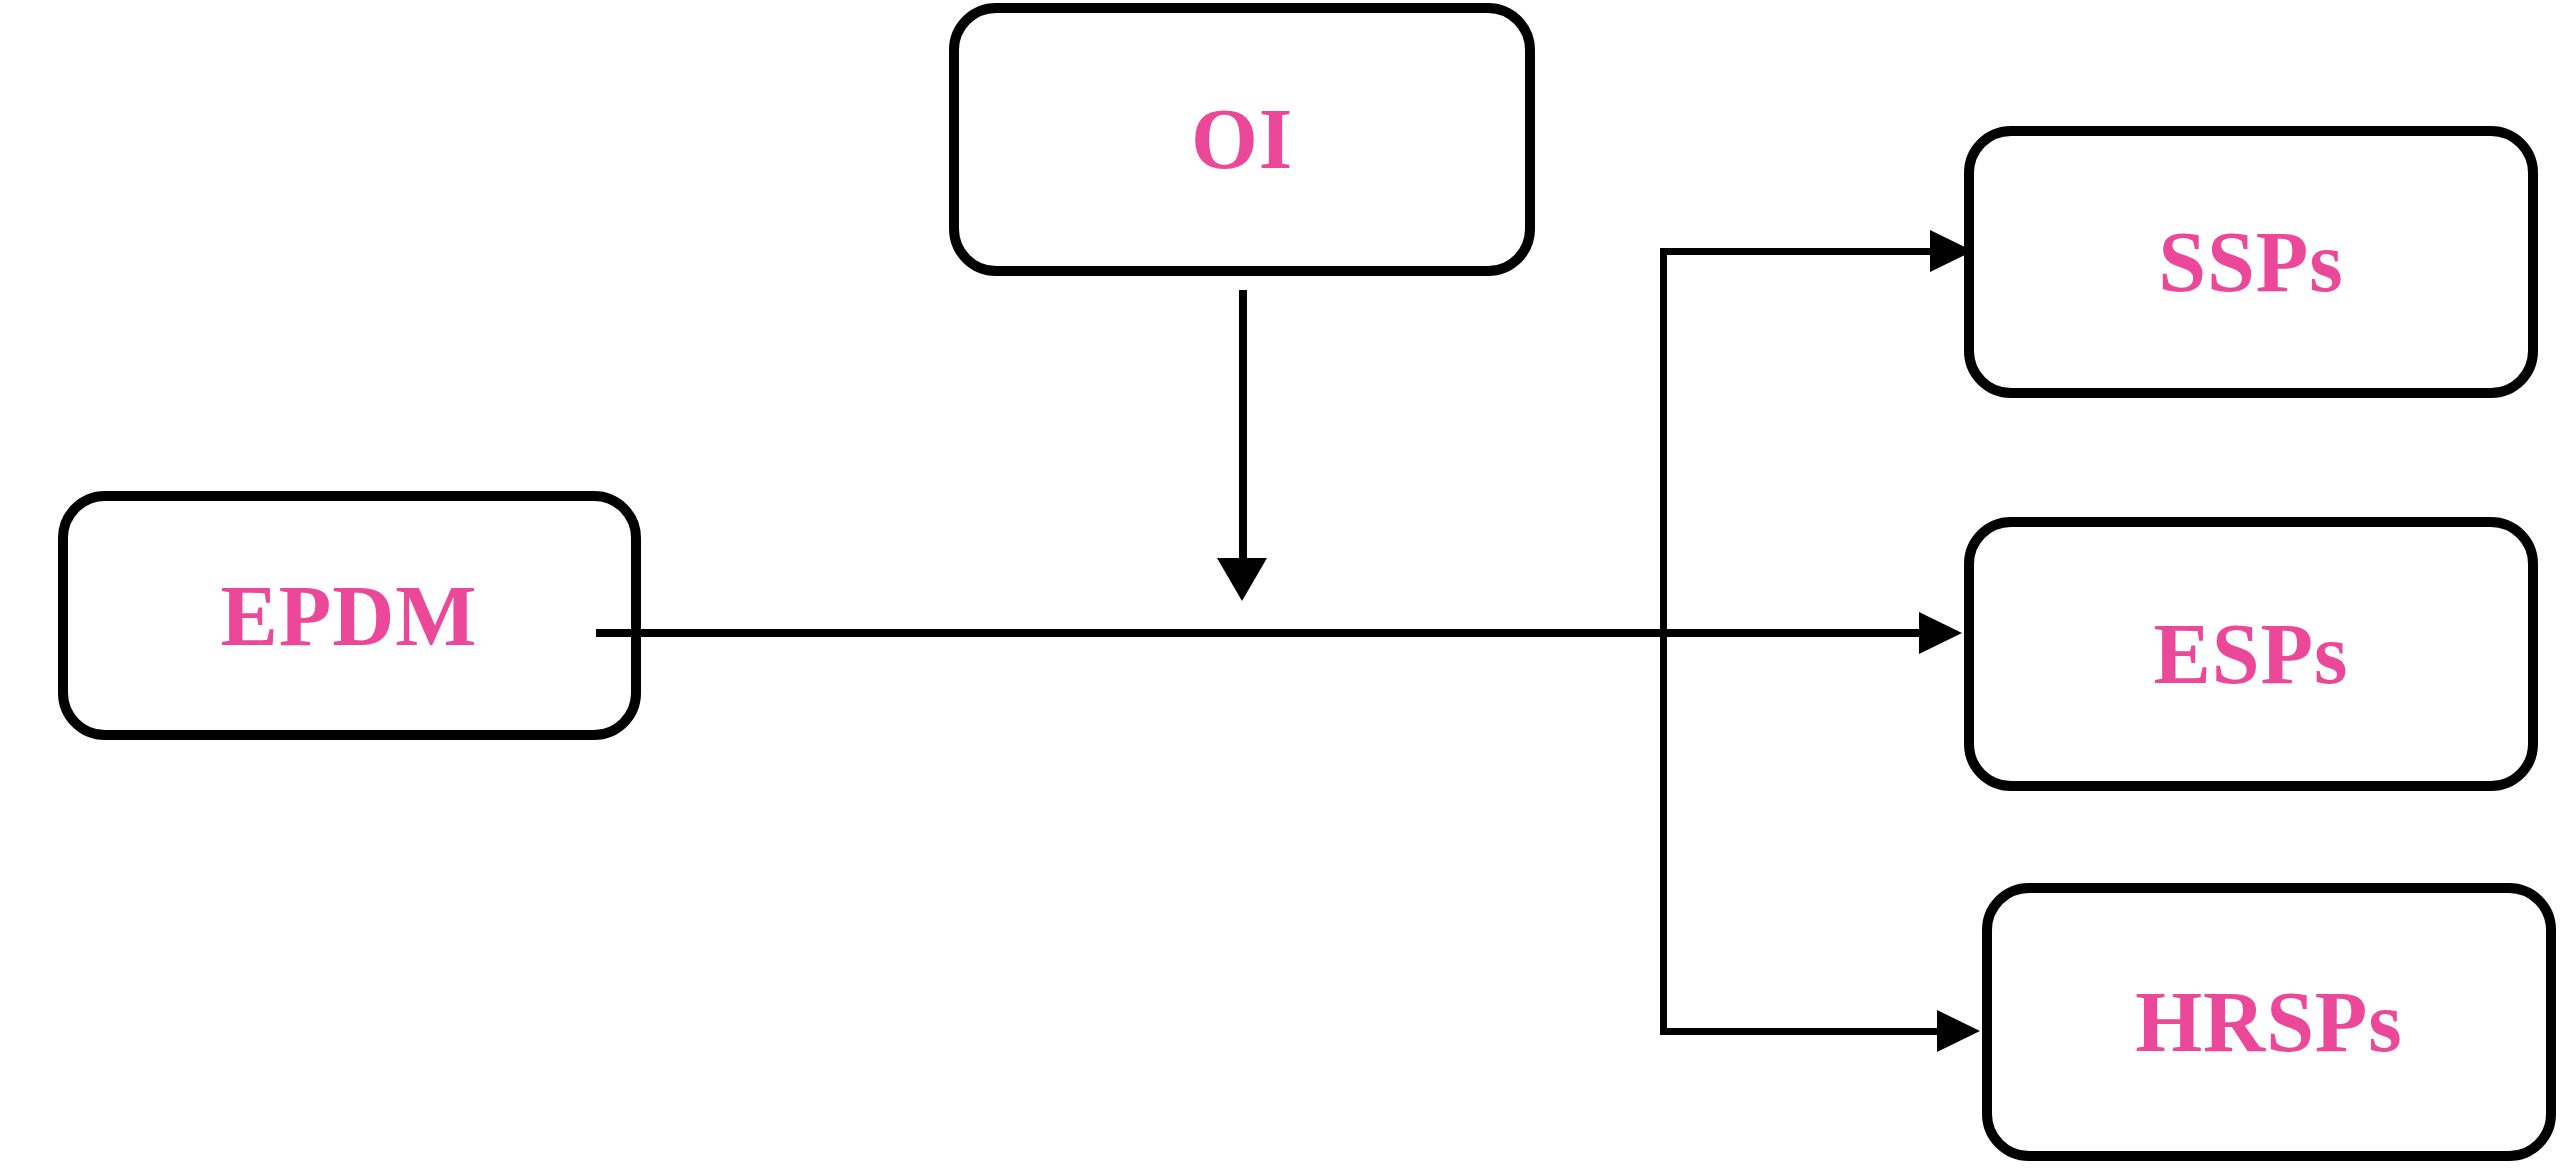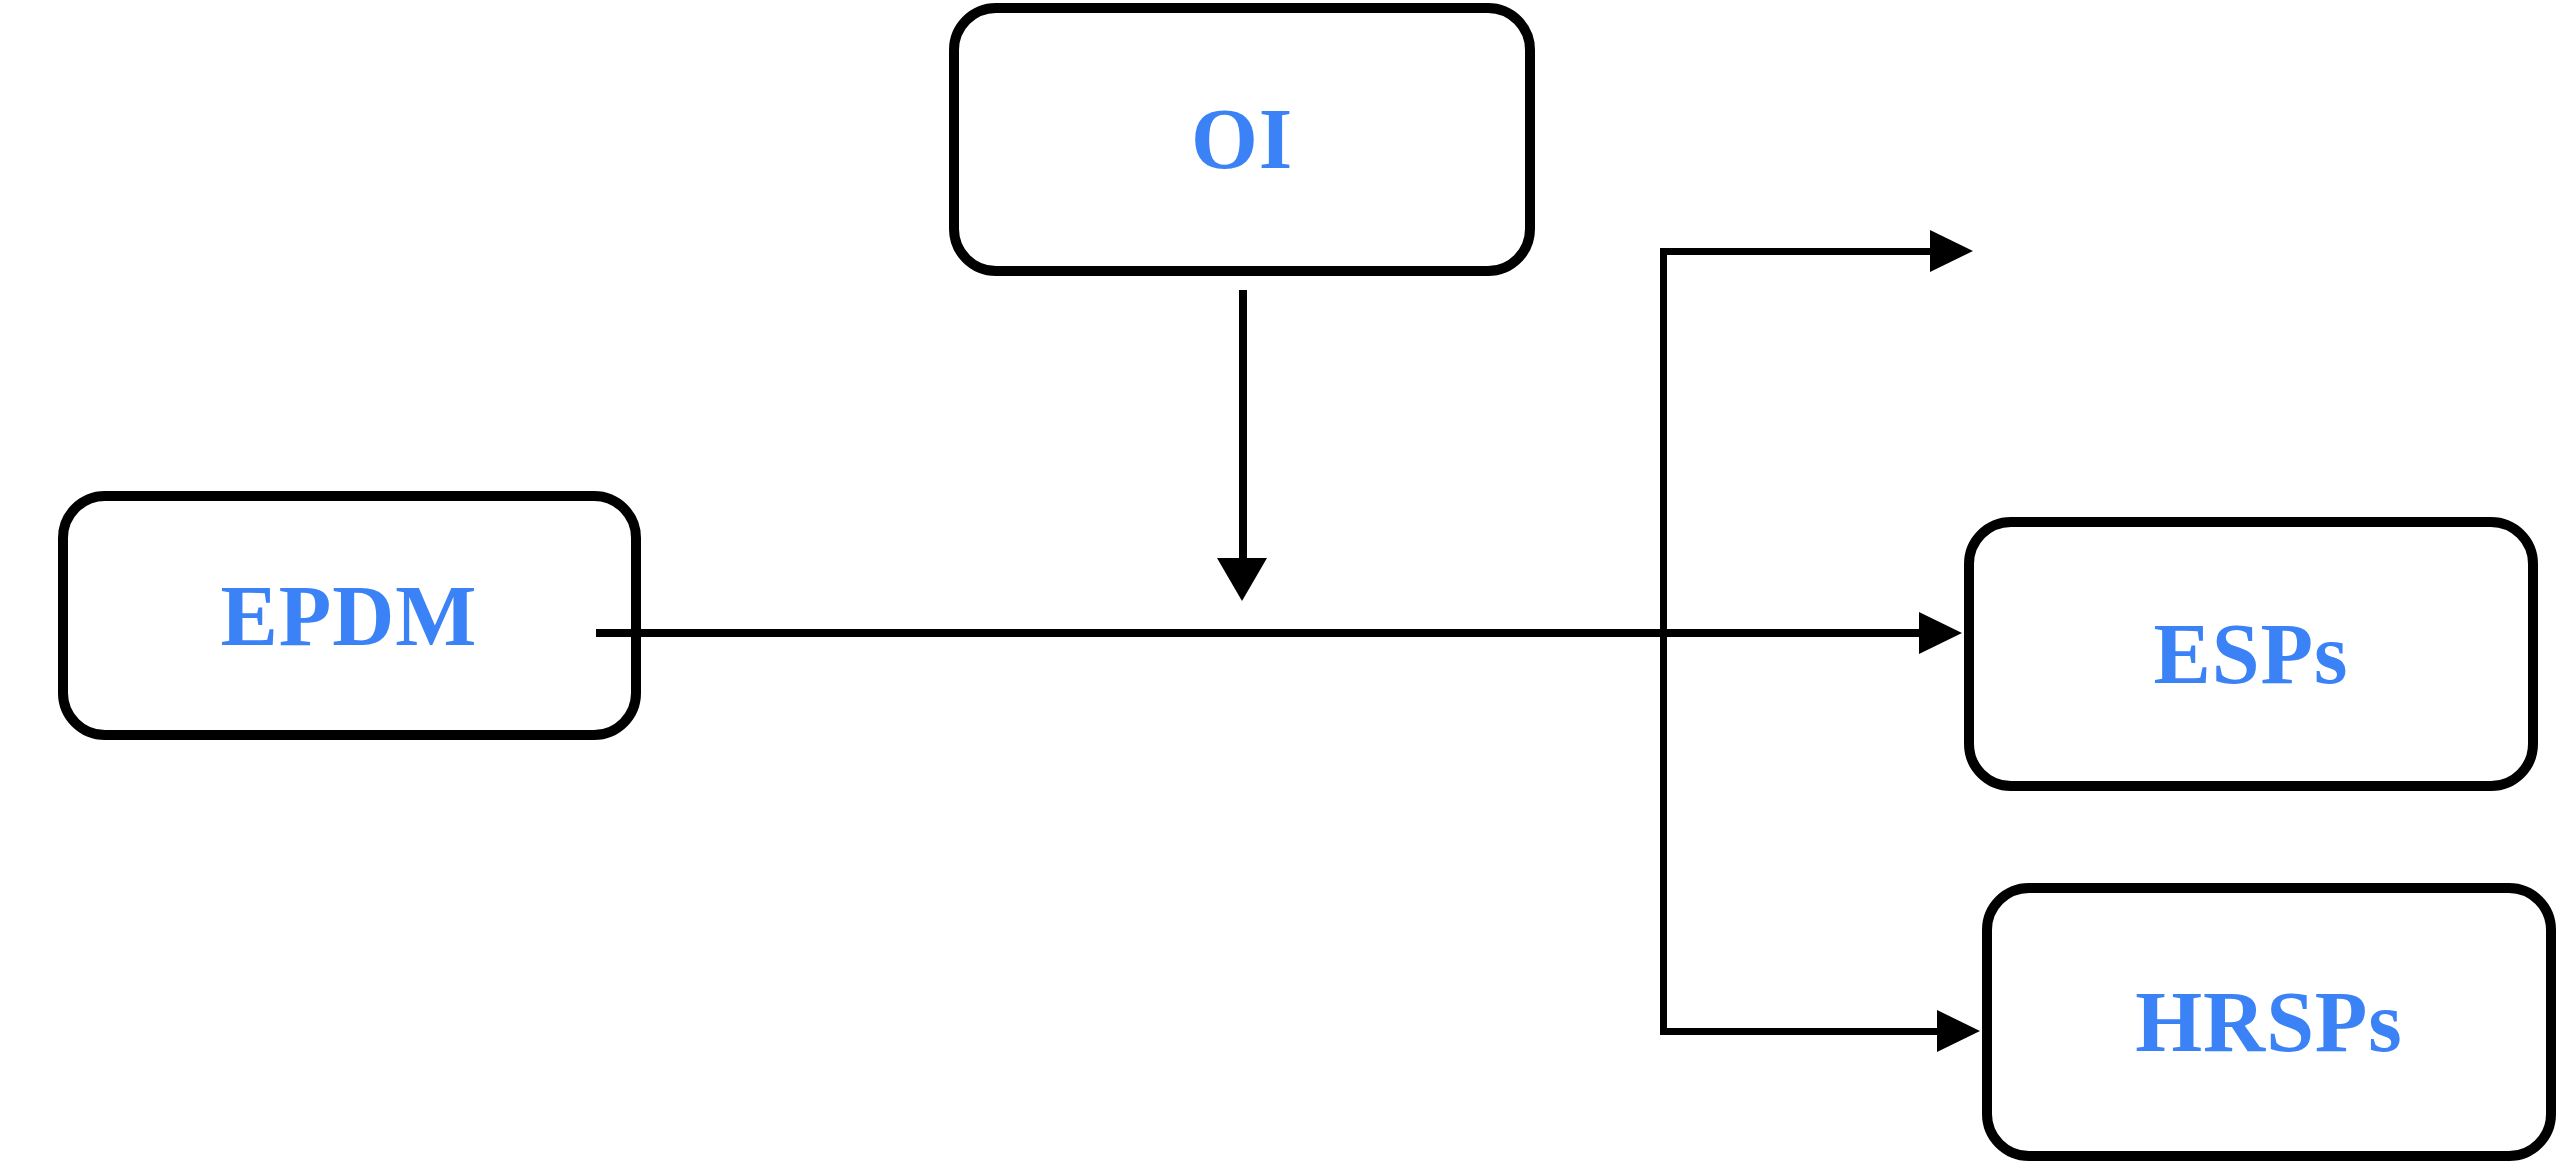--- a/index.html
+++ b/index.html
@@ -21,21 +21,21 @@
     border: 10.8px solid #000000;
     border-radius: 47px;
     background: #ffffff;
     display: flex;
     align-items: center;
     justify-content: center;
   }
   .node .label {
     font-weight: bold;
     font-size: 86px;
-    color: #3b82f6;
+    color: #ec4899;
     letter-spacing: 0.9px;
     line-height: 1;
   }
   
   #node-oi    { left: 949px; top: 2.7px;    width: 586px; height: 273px; }
   #node-epdm  { left: 13.5px;   top: 491px;  width: 583px; height: 249px; margin-left: 44px; }
   #node-ssps  { left: 1964px; top: 126px;  width: 574px; height: 272px; }
   #node-esps  { left: 1964px; top: 489px;  width: 574px; height: 274px; margin-top: 28px; }
   #node-hrsps { left: 1982px; top: 883px;  width: 574px; height: 278px; }
 
@@ -93,20 +93,23 @@
 <div id="canvas">
 
   <div class="node" id="node-oi">
     <span class="label">OI</span>
   </div>
 
   <div class="node" id="node-epdm">
     <span class="label">EPDM</span>
   </div>
 
+  <div class="node" id="node-ssps">
+    <span class="label">SSPs</span>
+  </div>
 
   <div class="node" id="node-esps">
     <span class="label">ESPs</span>
   </div>
 
   <div class="node" id="node-hrsps">
     <span class="label">HRSPs</span>
   </div>
 
   <div class="vline" id="edge-oi-shaft"></div>

